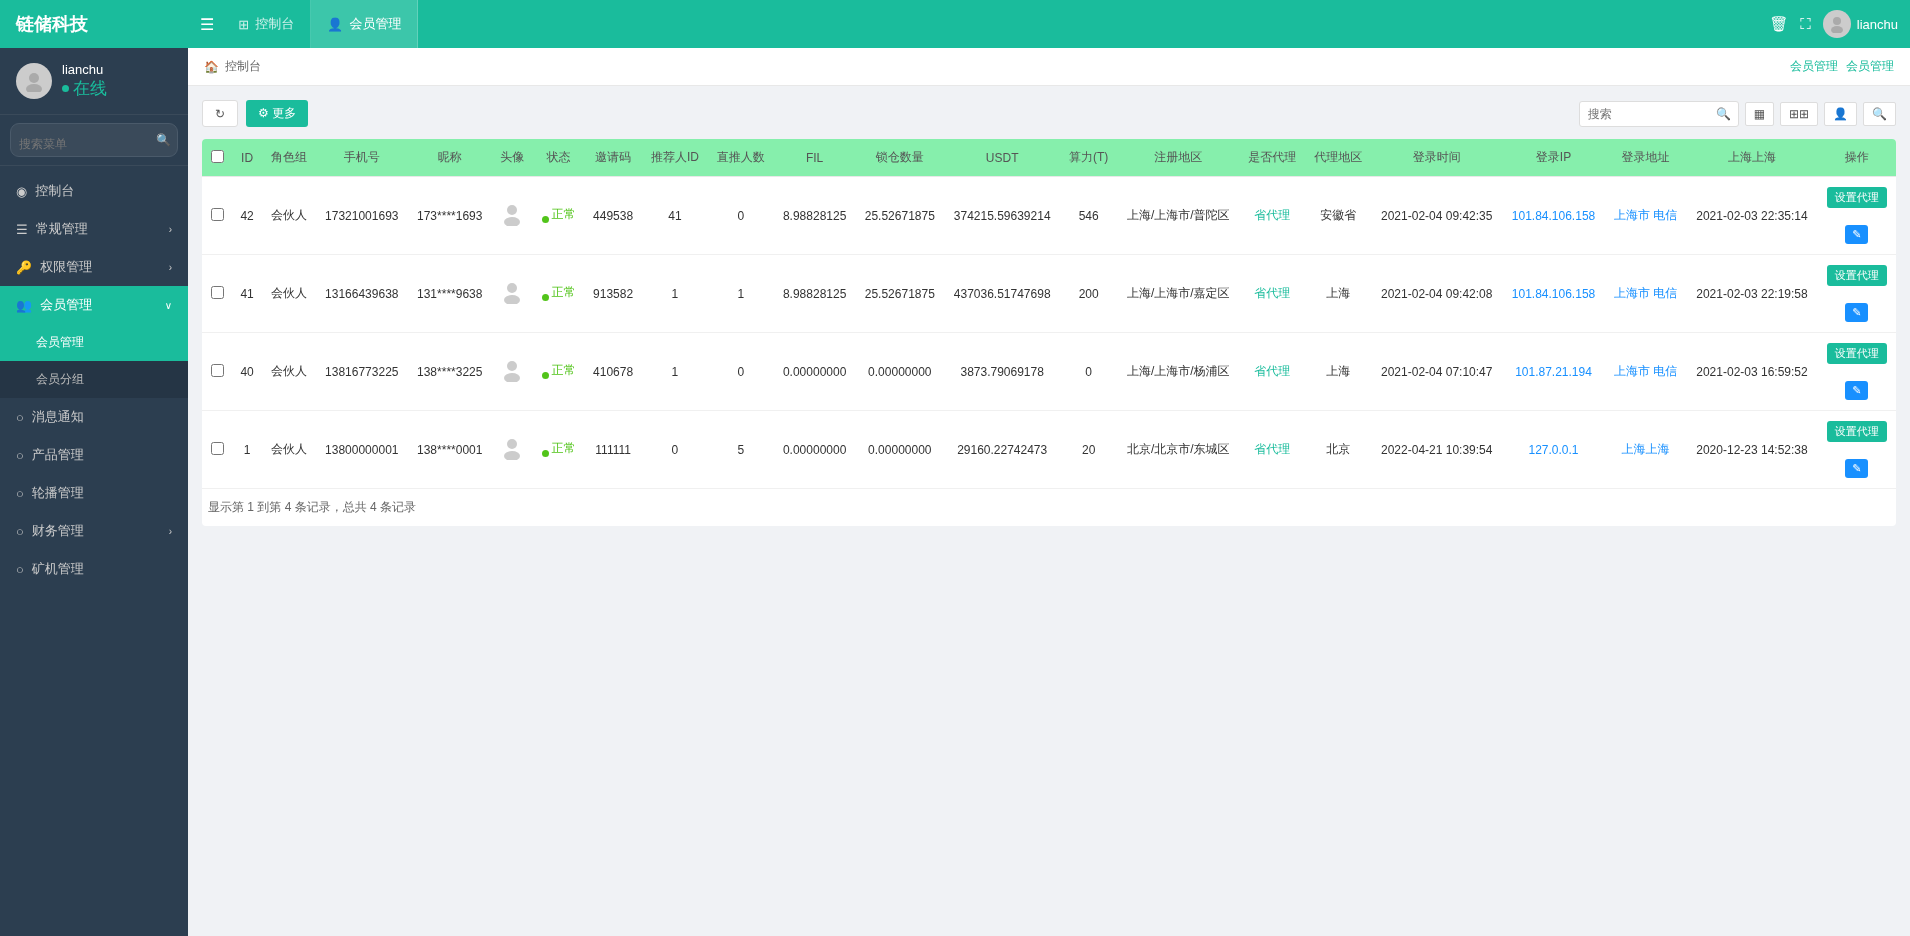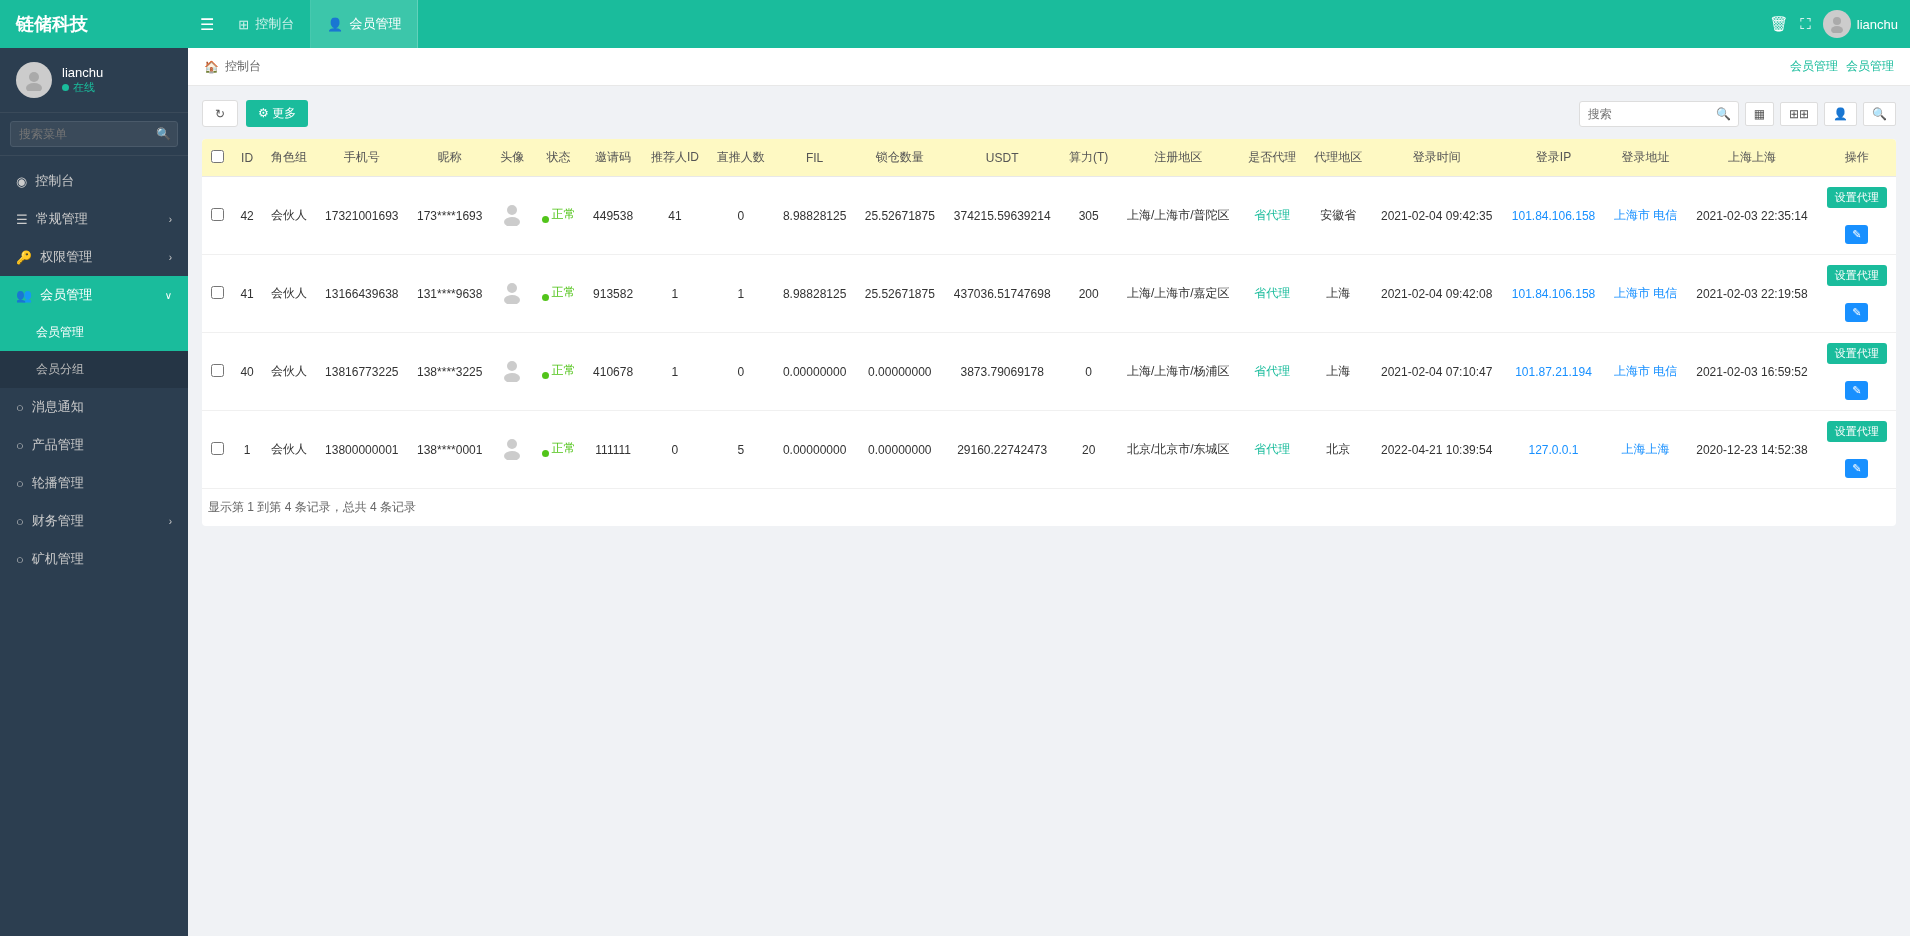--- a/index.html
+++ b/index.html
@@ -39,30 +39,30 @@
       display: flex;
       align-items: center;
       justify-content: center;
       font-size: 14px;
       color: #555;
       margin-right: 10px;
       flex-shrink: 0;
     }
     .sidebar-user-info { display: flex; flex-direction: column; }
     .sidebar-username { font-size: 13px; color: #fff; }
-    .sidebar-status { font-size: 11px; color: #1abc9c; display: flex; align-items: center; gap: 4px; }
+    .sidebar-status { font-size: 17px; color: #1abc9c; display: flex; align-items: center; gap: 4px; }
     .status-dot { width: 7px; height: 7px; border-radius: 50%; background: #1abc9c; display: inline-block; }
     .sidebar-search {
       padding: 8px 10px;
       border-bottom: 1px solid #3a4a5a;
     }
     .sidebar-search input {
       width: 100%;
-      padding: 5px 28px 5px 8px;
-      border-radius: 3px;
+      padding: 13px 28px 5px 8px;
+      border-radius: 9px;
       border: 1px solid #4a5a6a;
       background: #3a4a5a;
       color: #ccc;
       font-size: 12px;
       outline: none;
     }
     .sidebar-search-wrap { position: relative; }
     .sidebar-search-icon {
       position: absolute;
       right: 7px;
@@ -251,21 +251,21 @@
       background: #fff;
       border-radius: 4px;
       overflow: auto;
     }
     table {
       width: 100%;
       border-collapse: collapse;
       font-size: 12px;
     }
     thead tr {
-      background: #fef9c3;
+      background: #86efac;
       border-bottom: 1px solid #e8e8e8;
     }
     thead th {
       padding: 10px 8px;
       text-align: center;
       color: #555;
       font-weight: 500;
       white-space: nowrap;
       border-bottom: 1px solid #e8e8e8;
     }
@@ -504,21 +504,21 @@
       </td>
       <td>
         <span class="status-badge"><span class="status-green-dot"></span>正常</span>
       </td>
       <td>449538</td>
       <td>41</td>
       <td>0</td>
       <td>8.98828125</td>
       <td>25.52671875</td>
       <td>374215.59639214</td>
-      <td>305</td>
+      <td>546</td>
       <td>上海/上海市/普陀区</td>
       <td><a class="agent-link">省代理</a></td>
       <td>安徽省</td>
       <td>2021-02-04 09:42:35</td>
       <td><span class="ip-link">101.84.106.158</span></td>
       <td><span class="location-link">上海市 电信</span></td>
       <td>2021-02-03 22:35:14</td>
       <td>
         <div class="ops-cell">
           <button class="btn-set-agent">设置代理</button>

